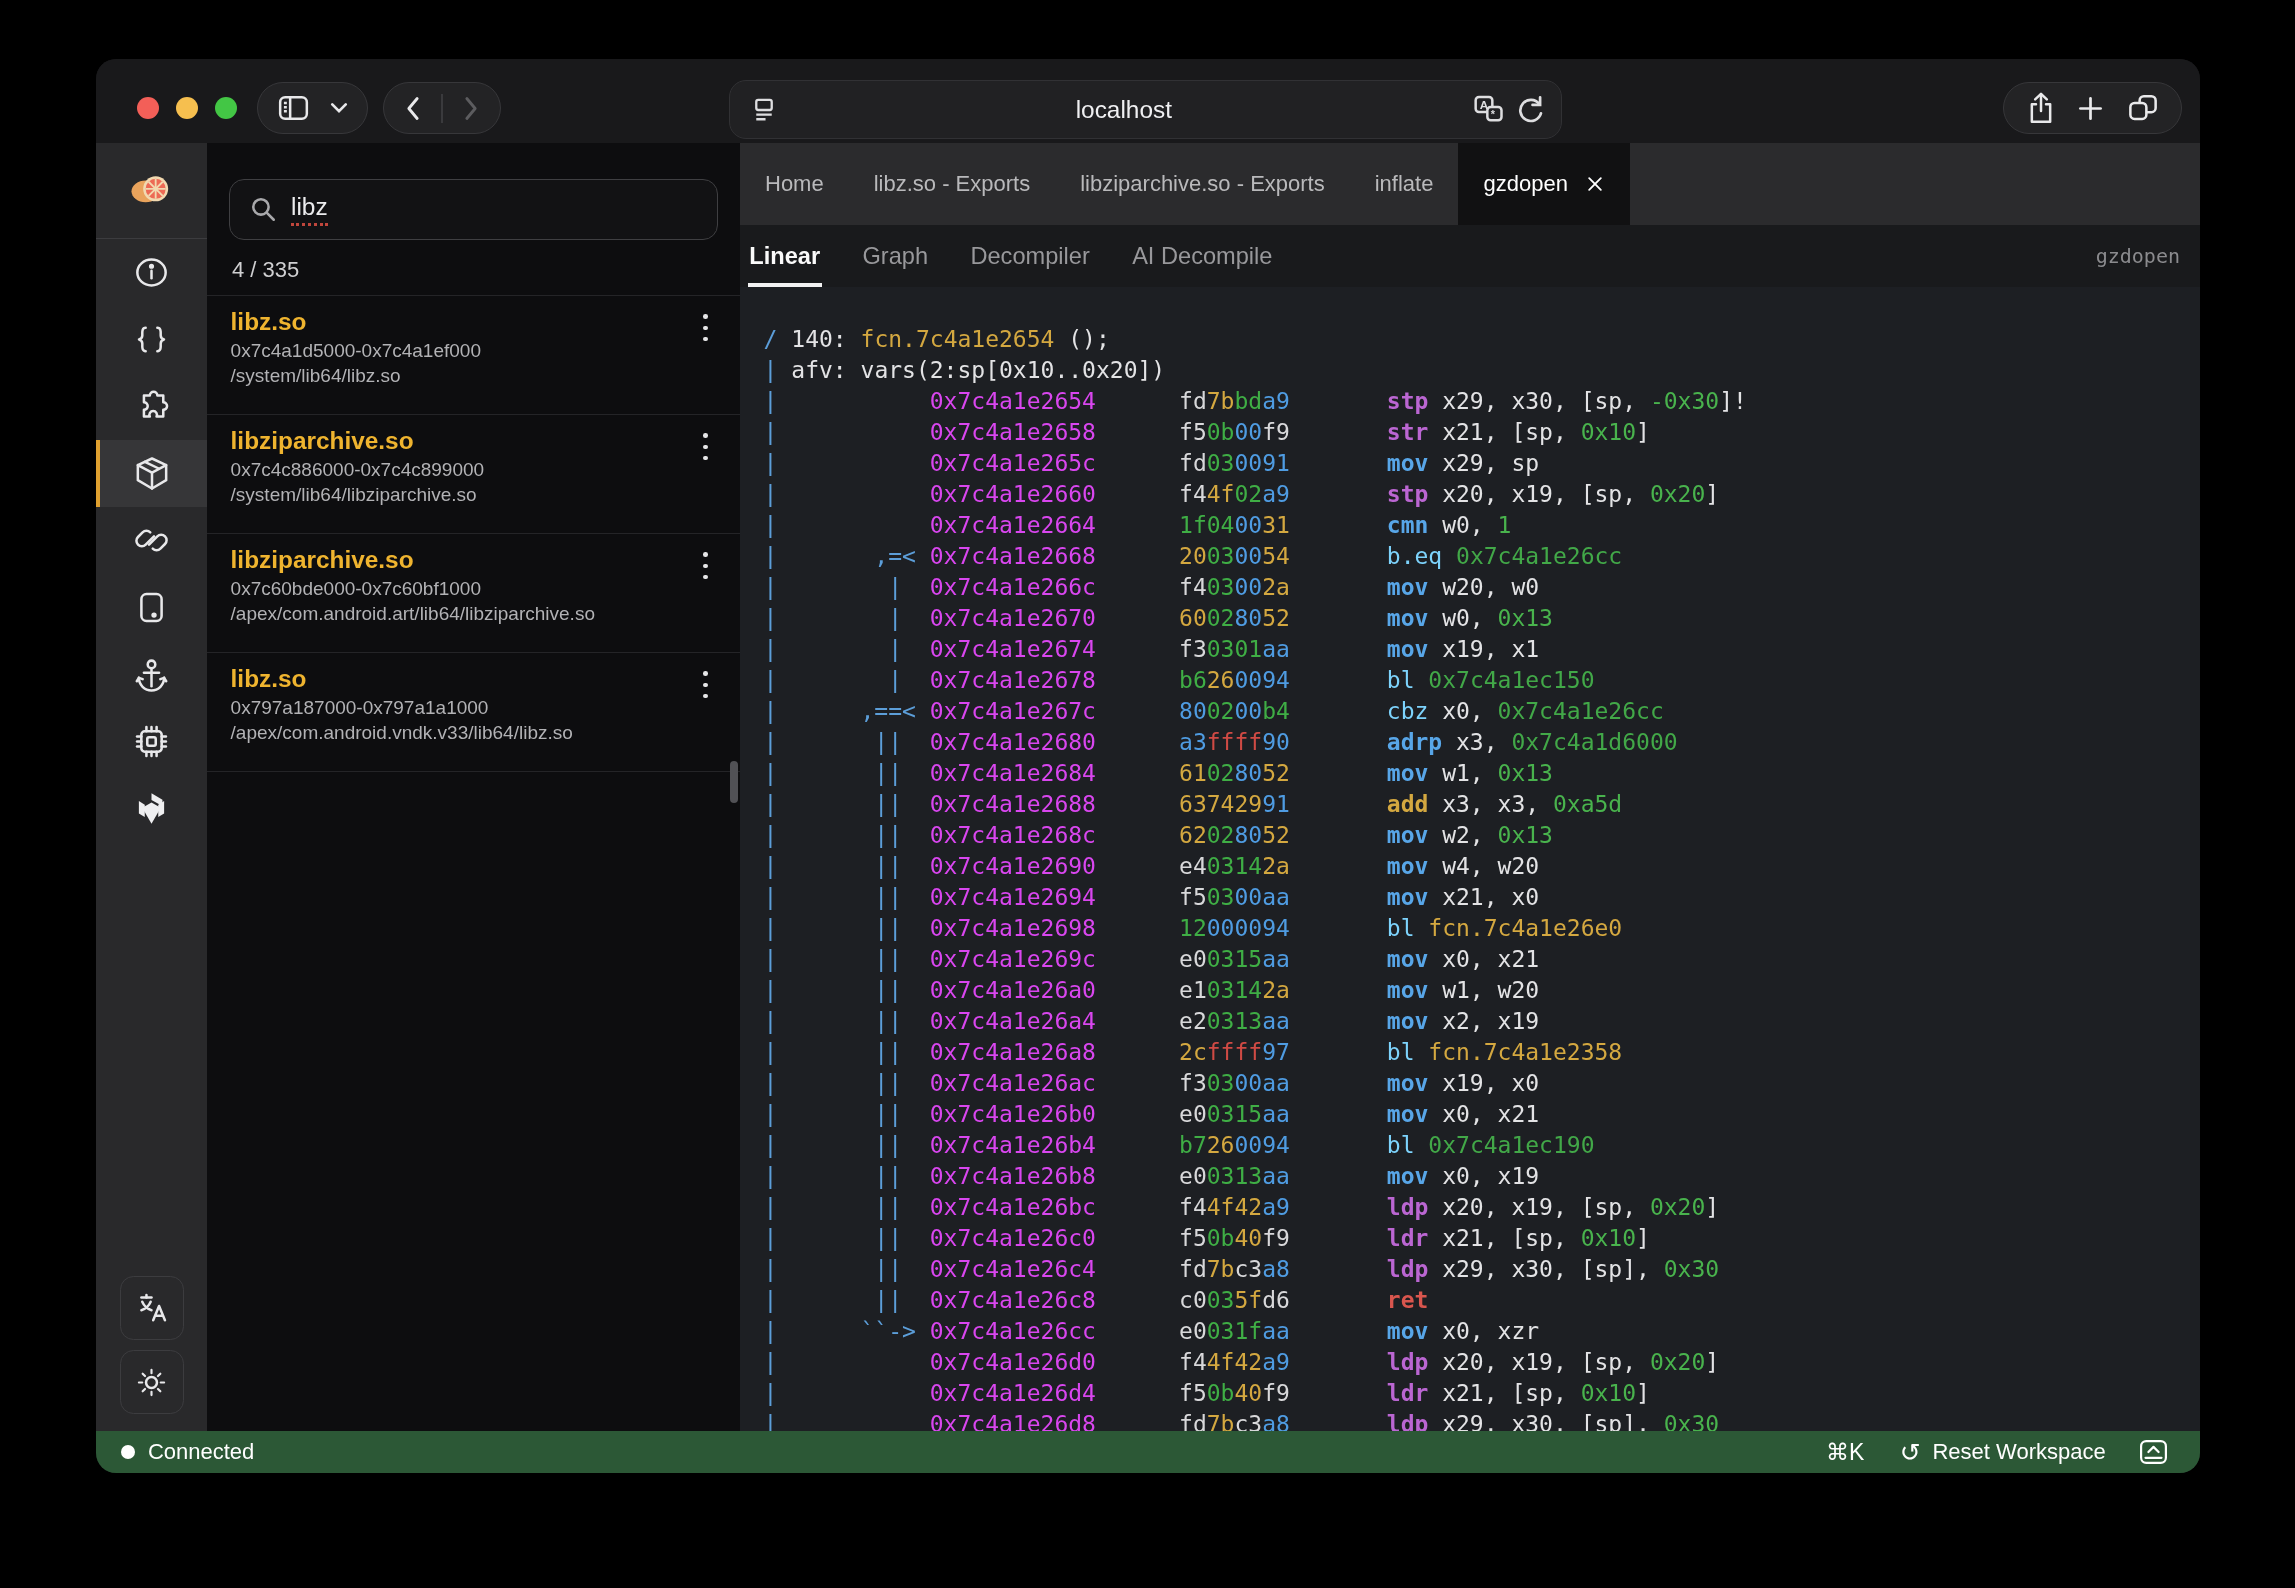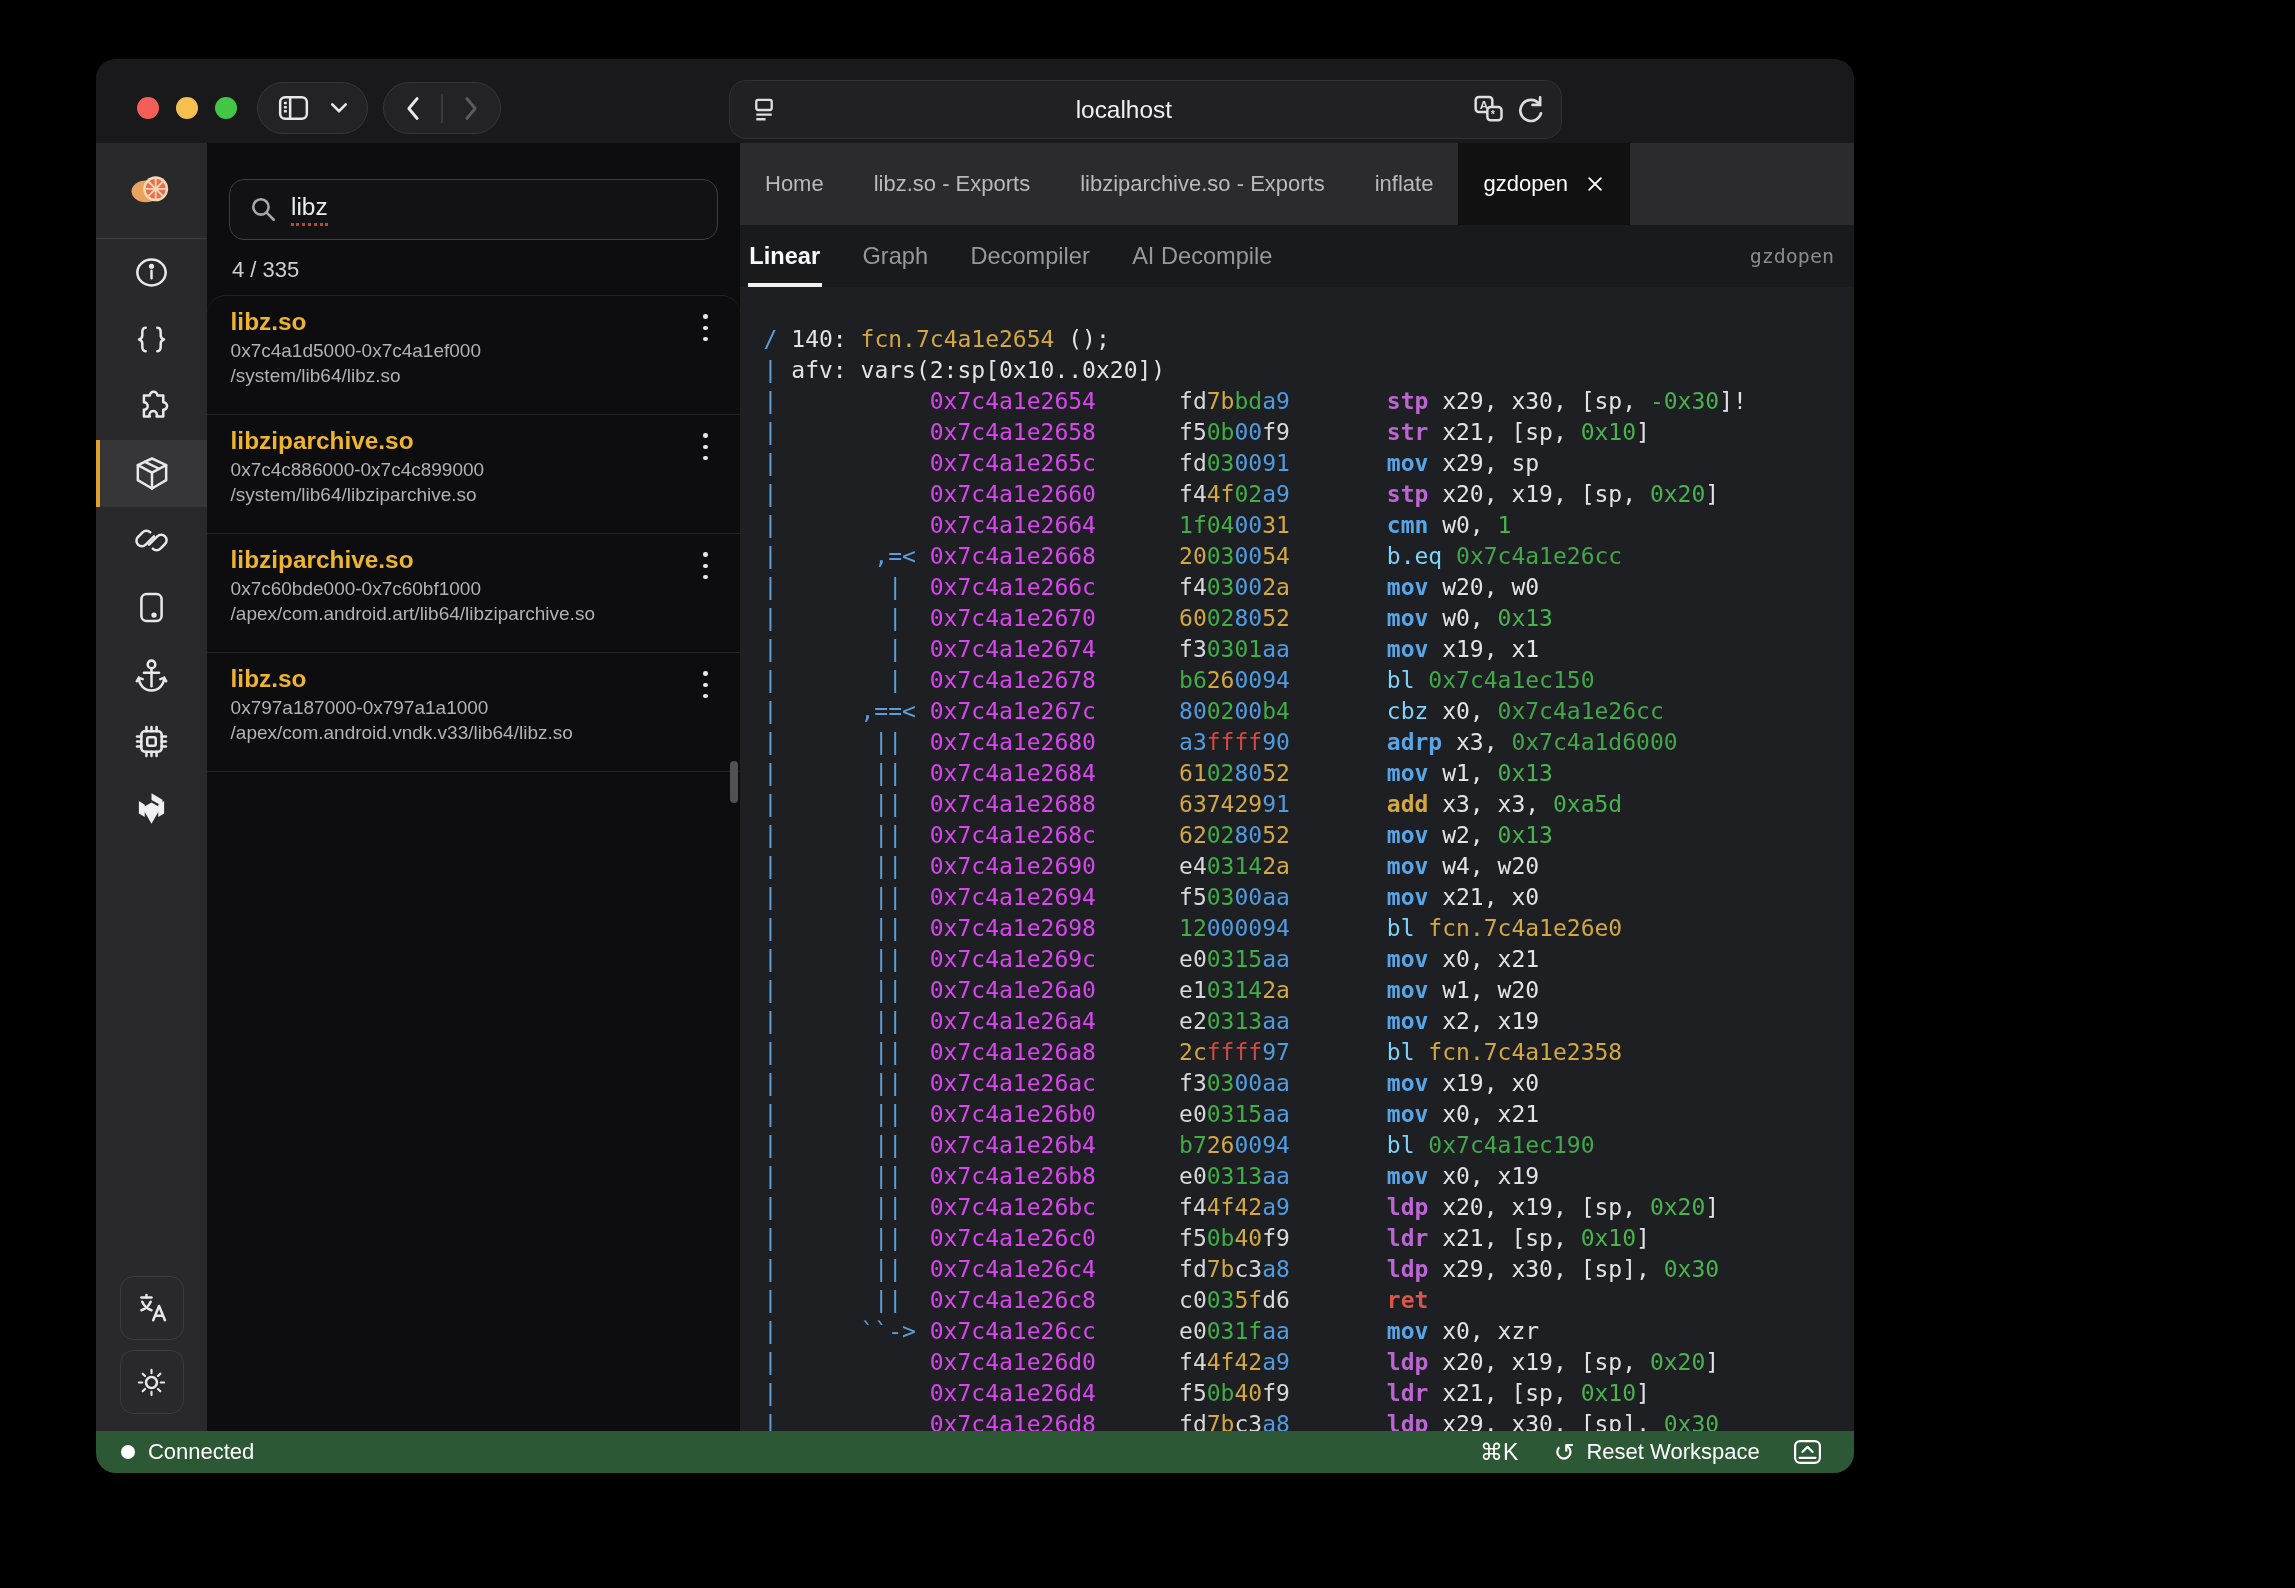--- a/index.html
+++ b/index.html
@@ -1,18 +1,18 @@
 <!DOCTYPE html>
 <html style="font-size:13.5px"><head>
 <meta charset="utf-8">
 <style>
   html,body{margin:0;padding:0;background:#000;}
   .stage{position:relative;width:2295px;height:1589px;background:#000;overflow:hidden;
          font-family:"Liberation Sans",sans-serif;-webkit-font-smoothing:antialiased;}
-  .window{position:absolute;left:96px;top:59px;width:1758px;height:1414px;background:#141416;
+  .window{position:absolute;left:96px;top:59px;width:2104px;height:1414px;background:#141416;
           border-radius:20px;overflow:hidden;display:flex;flex-direction:column;box-shadow:0 0 0 0.8px #000;}
   
   .titlebar{position:relative;height:84px;background:#19191b;flex:0 0 auto;}
   .tl{position:absolute;top:38px;width:22px;height:22px;border-radius:50%;}
   .pill{position:absolute;top:23px;height:52px;background:#232325;border:1.3px solid #37373a;border-radius:27px;
         display:flex;align-items:center;justify-content:space-evenly;box-sizing:border-box;}
   .urlbar{position:absolute;left:633px;top:21px;width:833px;height:59px;background:#212123;border:1.3px solid #313134;
           border-radius:17px;display:flex;align-items:center;box-sizing:border-box;}
   .urlbar .url{flex:1;text-align:center;color:#f0f0f2;font-size:24.4px;}
   .navdiv{width:1.3px;height:29px;background:#3a3a3d;}
@@ -25,21 +25,21 @@
   .rail-item.active{background:#363638;}
   .rail-item.active::before{content:"";position:absolute;left:0;top:0;bottom:0;width:4.2px;background:#dfa02f;}
   .rail-bottom{position:absolute;bottom:17px;left:0;right:0;display:flex;flex-direction:column;align-items:center;gap:10px;}
   .railbtn{width:64px;height:64px;border:1.3px solid #3c3c3f;border-radius:13.5px;display:flex;align-items:center;justify-content:center;box-sizing:border-box;}
   
   .sidebar{width:533px;background:#0d0d0f;flex:0 0 auto;position:relative;display:flex;flex-direction:column;}
   .search{margin:36px 22px 0 22px;height:61px;border:1.3px solid #3f3f42;border-radius:15px;background:#121214;
           display:flex;align-items:center;padding:0 18.5px;box-sizing:border-box;gap:13.5px;}
   .search .q{color:#ececee;font-size:24.4px;border-bottom:3.4px dotted #c0463c;padding-bottom:2.5px;}
   .count{margin:17px 0 11.8px 25px;color:#cfcfd1;font-size:22px;}
-  .items{border-top:0.8px solid #242427;border-radius:19px;}
+  .items{border-top:0.8px solid #242427;}
   .item{position:relative;height:119px;border-bottom:0.8px solid #242427;padding:10px 0 0 23.6px;box-sizing:border-box;}
   .item .t{color:#efb42f;font-size:24.4px;font-weight:bold;line-height:32px;}
   .item .m{color:#b2b2b5;font-size:19px;line-height:25px;font-family:Liberation Sans, sans-serif;}
   .kebab{position:absolute;right:32px;top:18.5px;display:flex;flex-direction:column;gap:6.7px;}
   .kebab i{width:4.6px;height:4.6px;border-radius:50%;background:#e6e6e8;}
   .sb-thumb{position:absolute;right:2.5px;top:618px;width:7.6px;height:42px;border-radius:4.2px;background:#515155;}
   
   .main{flex:1;display:flex;flex-direction:column;min-width:0;background:#1d1f23;}
   .tabbar{height:82px;background:#2b2b2d;display:flex;flex:0 0 auto;}
   .tab{display:flex;align-items:center;padding:0 25px;color:#b9b9bb;font-size:22px;white-space:nowrap;}

